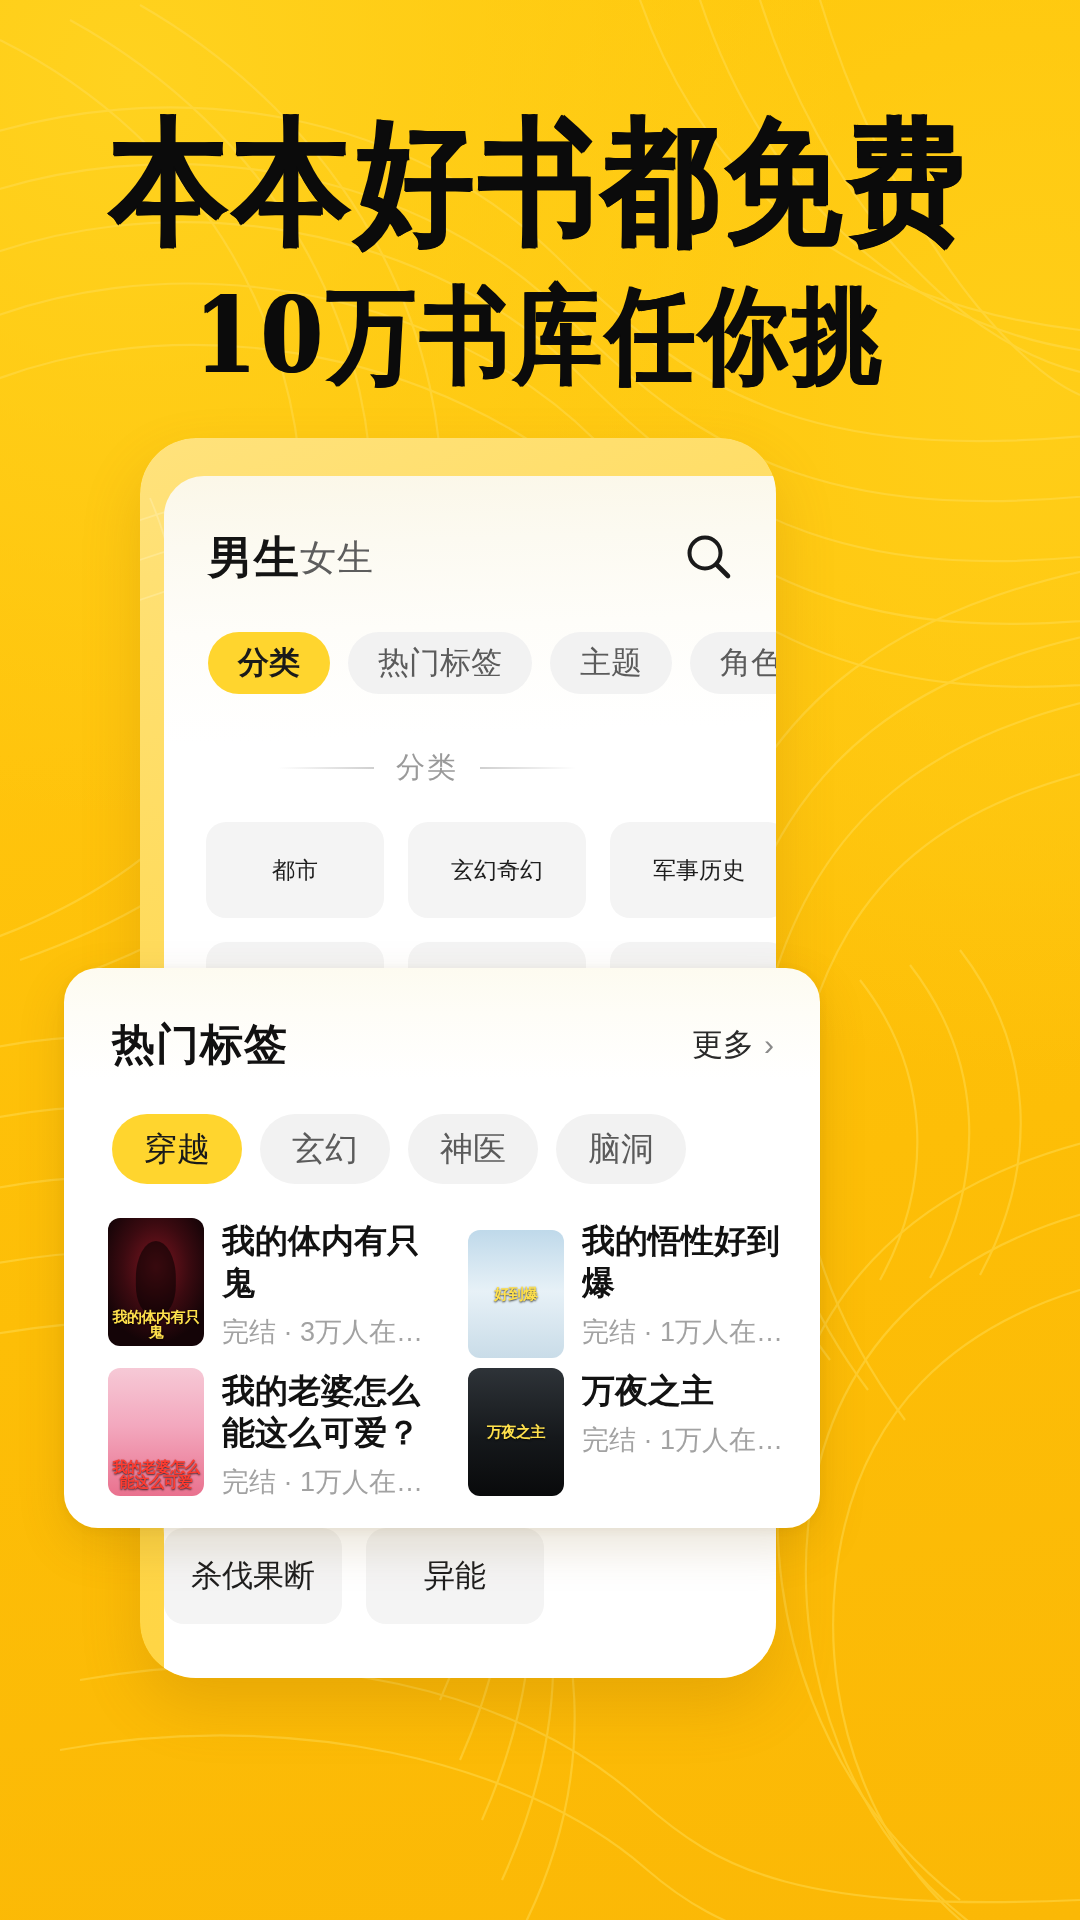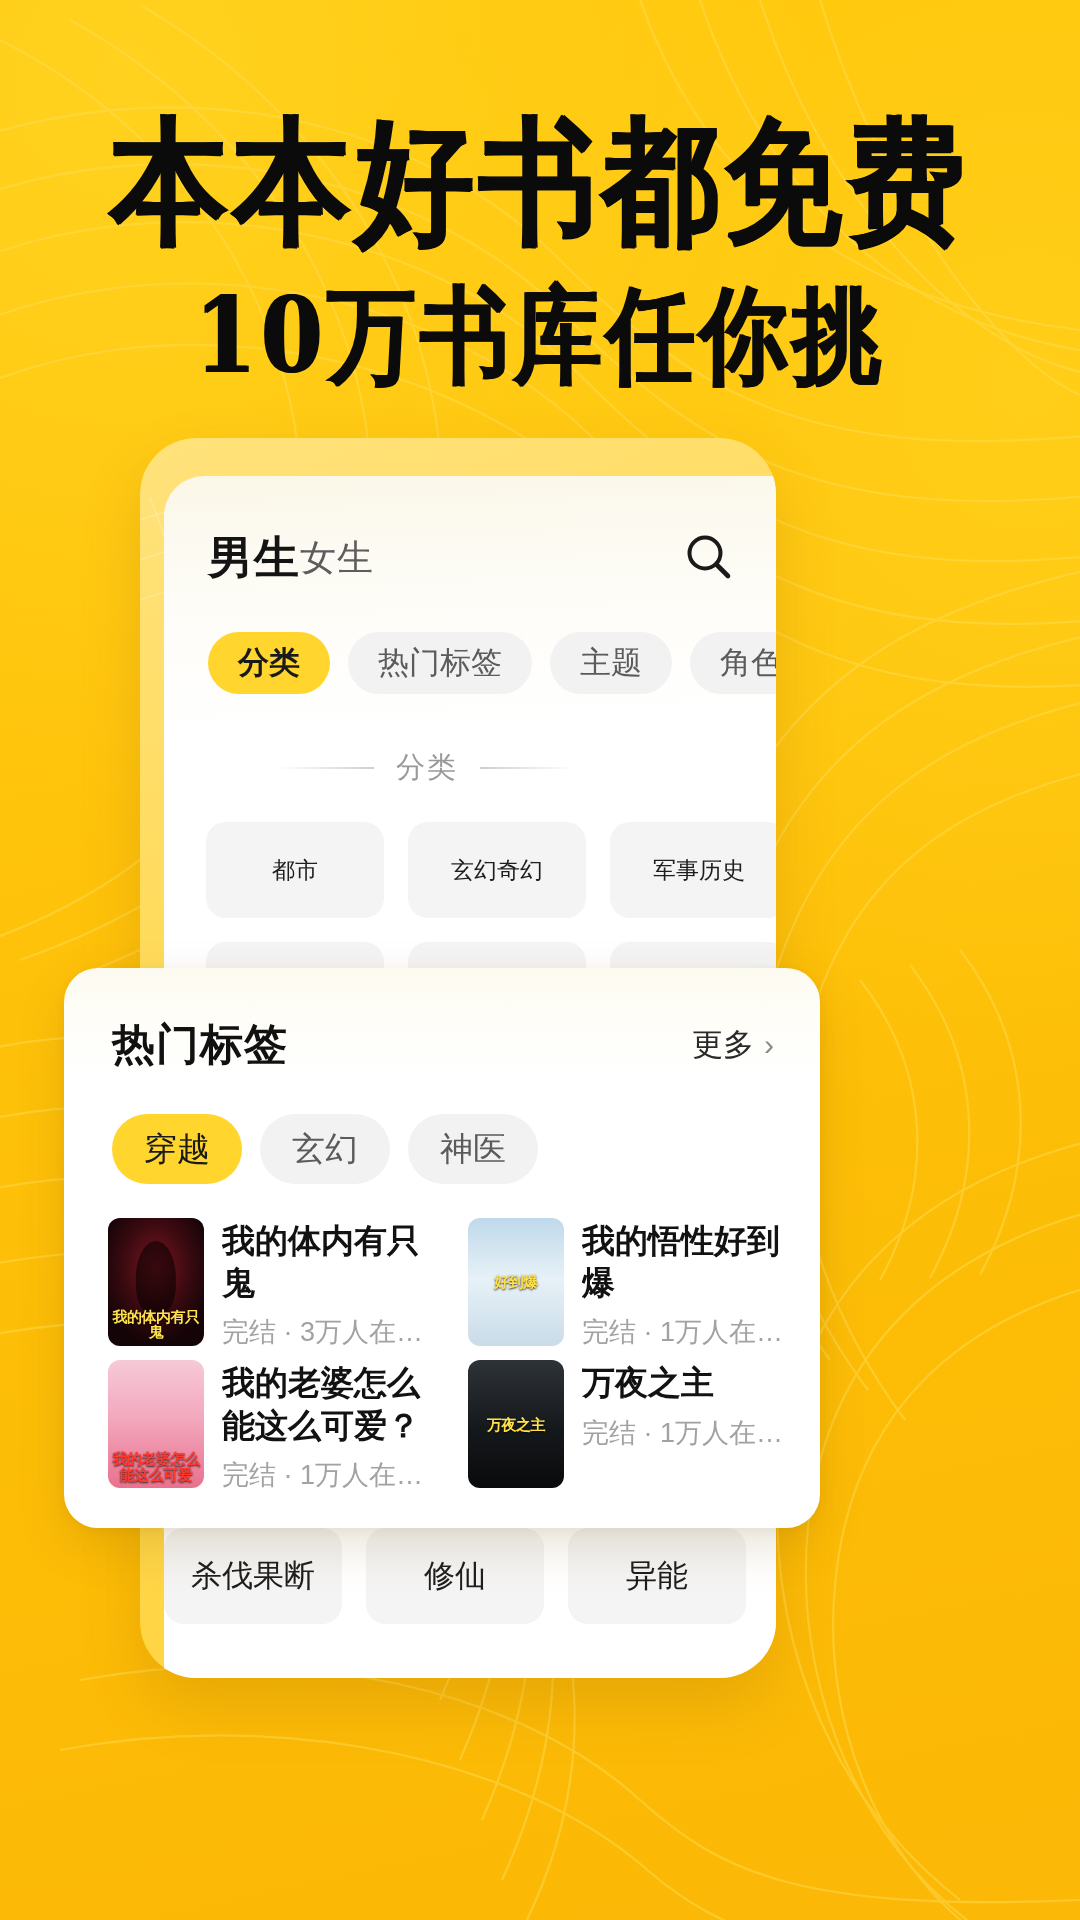--- a/index.html
+++ b/index.html
@@ -151,21 +151,21 @@
     display:grid; grid-template-columns:repeat(3,178px); gap:24px;
   }
   .pk {
     height:96px; border-radius:20px; background:#F4F4F4;
     display:flex; align-items:center; justify-content:center;
     font-size:31px; color:#1E1E1E;
   }
 
   
   .cv1 { background:radial-gradient(60% 60% at 50% 38%,#7C1520 0%,#3A0A10 58%,#140407 100%); }
-  .cv2 { background:linear-gradient(180deg,#BFD9EA 0%,#E7F1F7 48%,#C9DCE8 100%); }
+  .cv2 { background:linear-gradient(180deg,#BFD9EA 0%,#E7F1F7 48%,#C9DCE8 100%);margin-top:12px; }
   .cv3 { background:linear-gradient(180deg,#F6C9D6 0%,#F3A8BE 45%,#E9718E 100%); }
   .cv4 { background:linear-gradient(180deg,#2E3338 0%,#15181B 55%,#090A0B 100%); }
   .cv-label {
     position:absolute; left:0; right:0; bottom:6px;
     text-align:center; font-size:15px; font-weight:700; line-height:1.05;
     color:#FFE14C; text-shadow:0 1px 2px rgba(0,0,0,.8);
     padding:0 4px; letter-spacing:-.5px;
   }
   .cv-label.red { color:#FF3B30; }
   .cv-label.mid { bottom:auto; top:44%; }
@@ -273,39 +273,39 @@
       <div class="cat">悬疑灵异</div>
       <div class="cat">游戏体育</div>
       <div class="cat">同人</div>
     </div>
   </div>
 </div>
 
 <div id="bottom-peek">
   <div class="pk-row">
     <div class="pk">杀伐果断</div>
-    <div class="pk">修仙</div>
     <div class="pk">异能</div>
   </div>
 </div>
 
 <div id="float-card">
 
   <div class="fc-head">
     <div class="fc-title">热门标签</div>
     <div class="fc-more">
       <span class="fc-more-t">更多</span>
       <span class="fc-more-c">›</span>
     </div>
   </div>
 
   <div class="fc-tags">
     <div class="tag on">穿越</div>
     <div class="tag">玄幻</div>
     <div class="tag">神医</div>
+    <div class="tag">脑洞</div>
   </div>
 
   <div class="fc-books">
 
     <div class="book">
       <div class="bk-cover cv1">
         <span class="cv-fig"></span>
         <span class="cv-label">我的体内有只鬼</span>
       </div>
       <div class="bk-txt">

